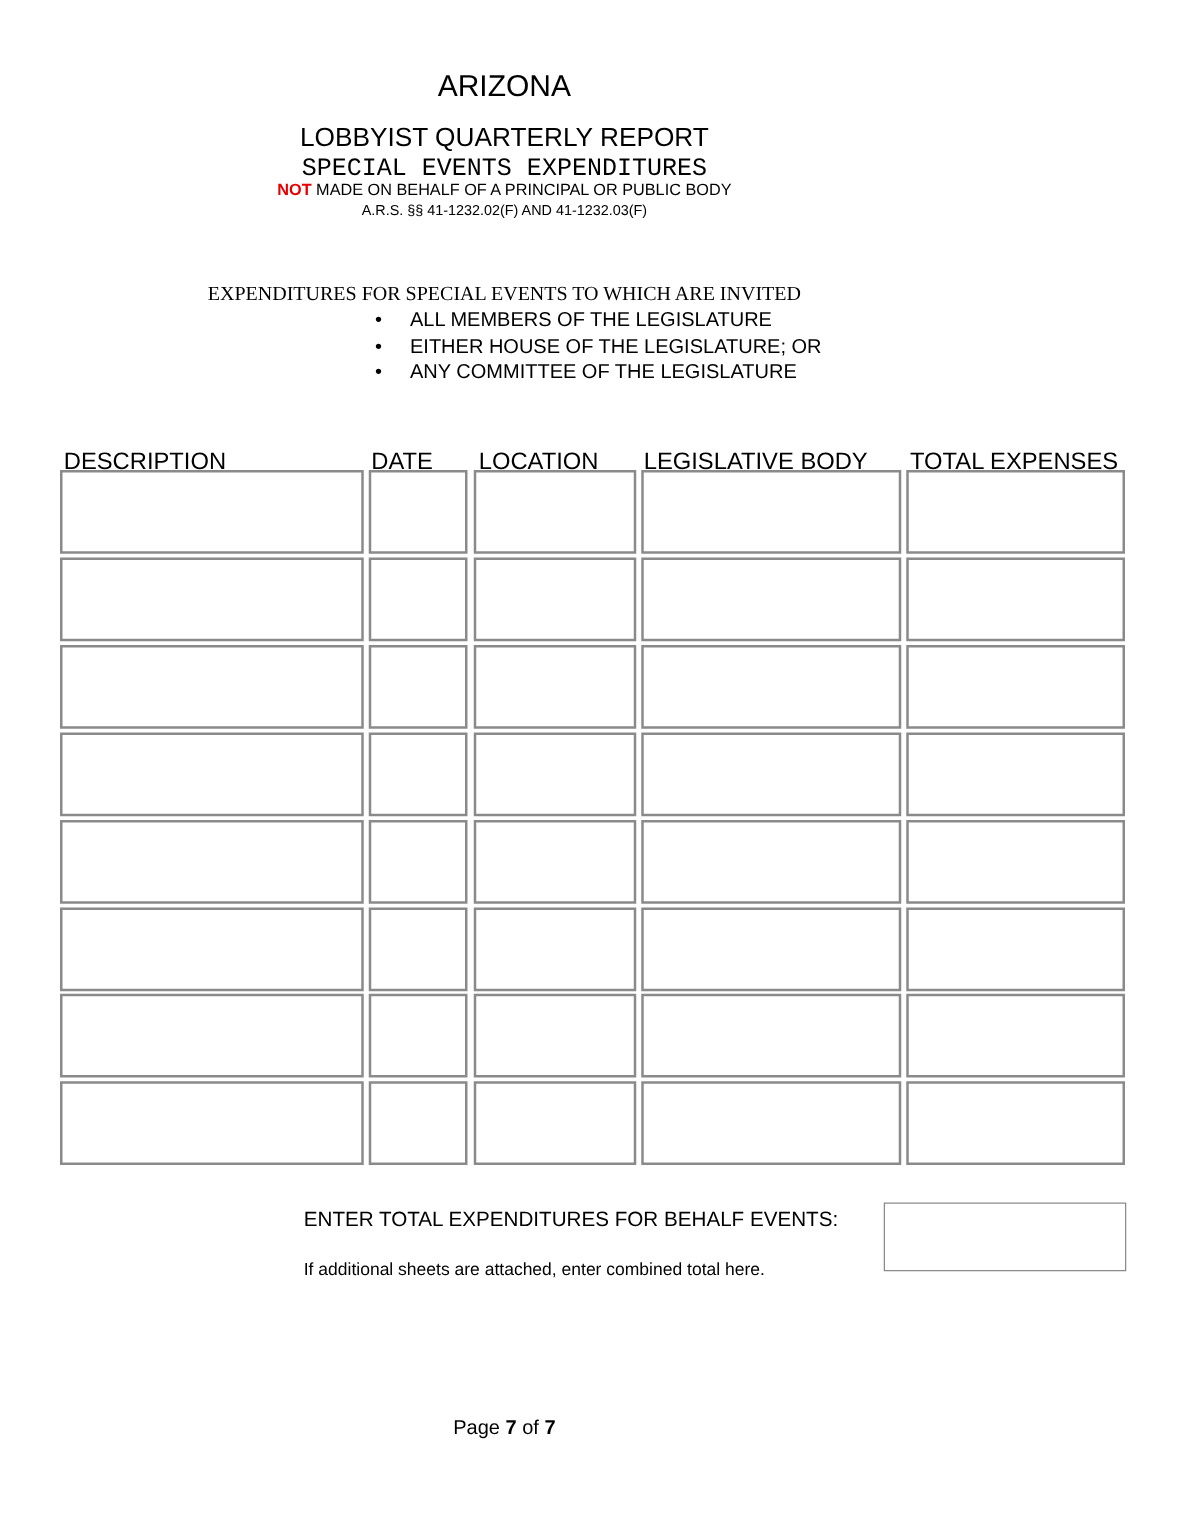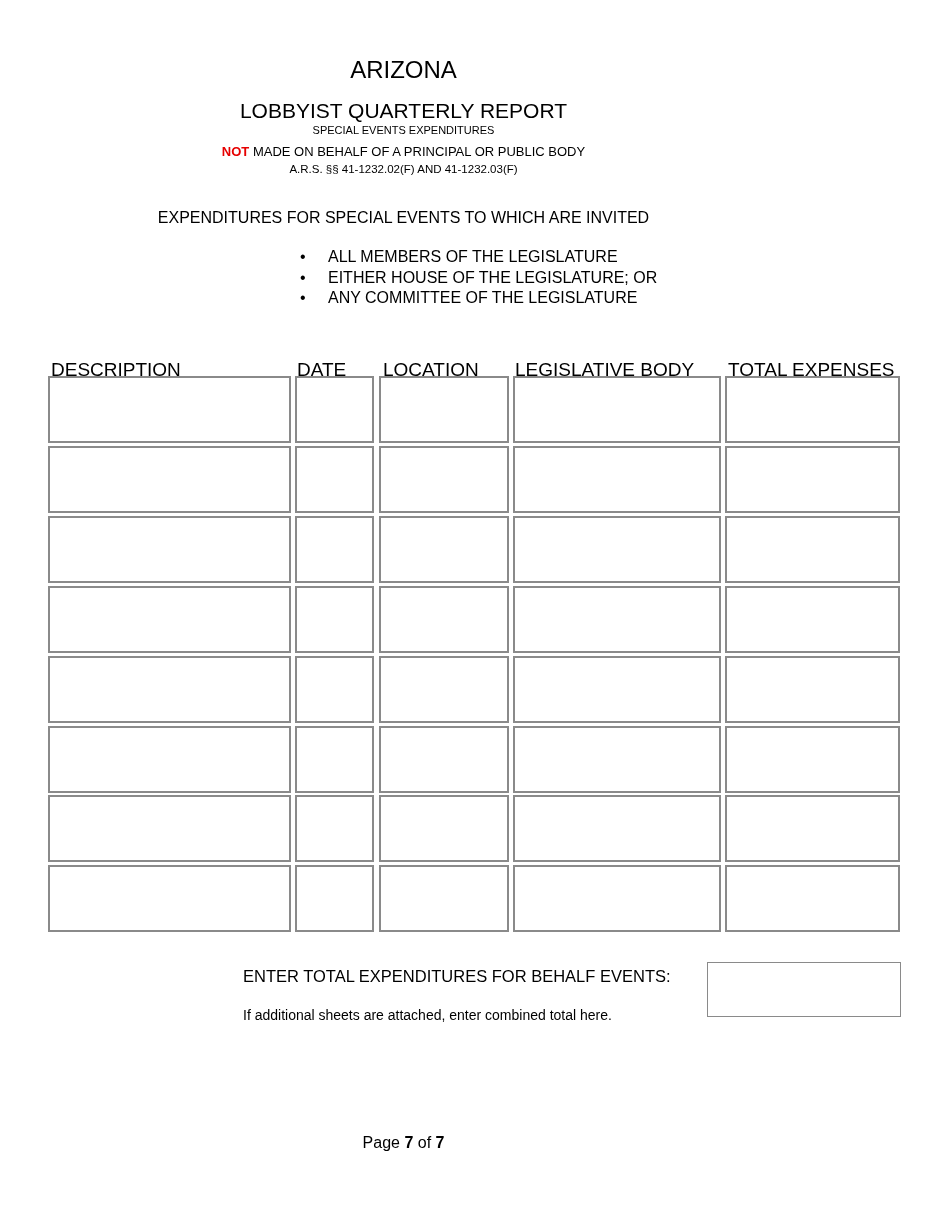--- a/index.html
+++ b/index.html
@@ -1,24 +1,24 @@
 <!DOCTYPE html>
 <html><head>
 <meta charset="utf-8">
 <style>
   html, body { margin: 0; padding: 0; background: #ffffff; }
   body { width: 950px; height: 1230px; position: relative; font-family: "Liberation Sans", sans-serif; color: #000; overflow: hidden; }
   .center { position: absolute; left: 0; width: 807px; text-align: center; white-space: nowrap; }
   .state { top: 56px; font-size: 24px; }
   .report { top: 99px; font-size: 21px; }
-  .sub1 { top: 124px; font-size: 11px; }
+  .sub1 { top: 124px; font-size: 20px; font-family: Liberation Mono, monospace; }
   .sub2 { top: 144px; font-size: 13px; }
   .sub2 .not { color: #e60000; font-weight: bold; }
   .statute { top: 163px; font-size: 11.5px; }
-  .intro { top: 209px; font-size: 16px; }
+  .intro { top: 227px; font-size: 16px; font-family: Liberation Serif, serif; }
   .bullets { position: absolute; top: 247px; left: 300px; margin: 0; padding: 0; list-style: none; font-size: 16px; }
   .bullets li { height: 20.5px; line-height: 20px; position: relative; padding-left: 28px; white-space: nowrap; }
   .bullets li .dot { position: absolute; left: 0; top: 0; }
   .colhead { position: absolute; top: 359px; font-size: 19px; white-space: nowrap; }
   .box { position: absolute; box-sizing: border-box; border: 2px solid #8a8a8a; background: #fff; }
   .total-label { position: absolute; left: 243px; top: 967px; font-size: 16.5px; white-space: nowrap; }
   .total-note { position: absolute; left: 243px; top: 989px; font-size: 14px; white-space: nowrap; margin-top: 18px; }
   .total-box { position: absolute; left: 707px; top: 962px; width: 194px; height: 55px; box-sizing: border-box; border: 1.5px solid #8a8a8a; }
   .page { top: 1134px; font-size: 16px; text-align: center; }
   .page b { font-weight: bold; }

